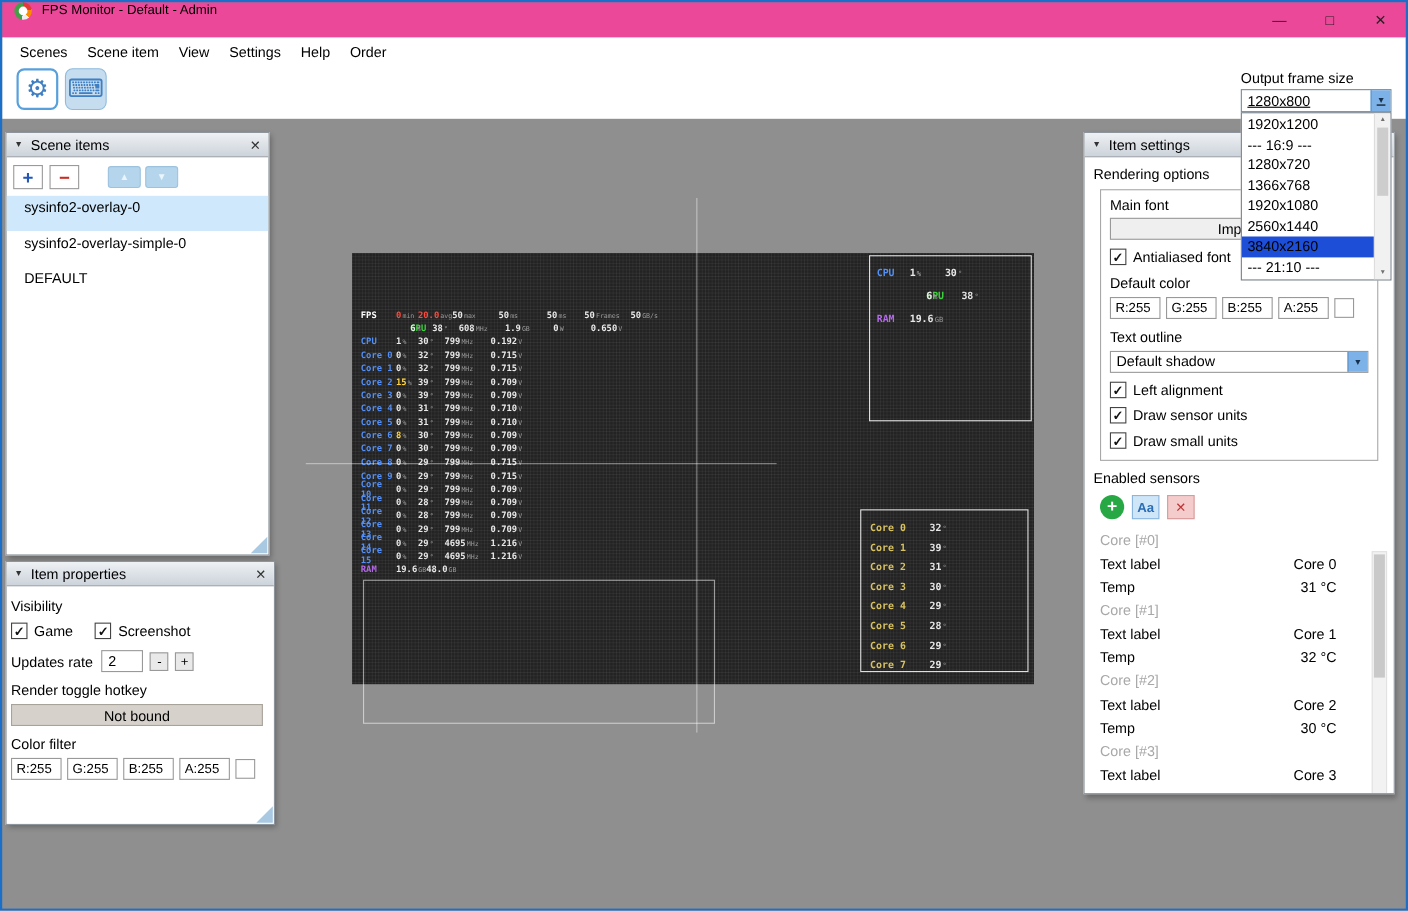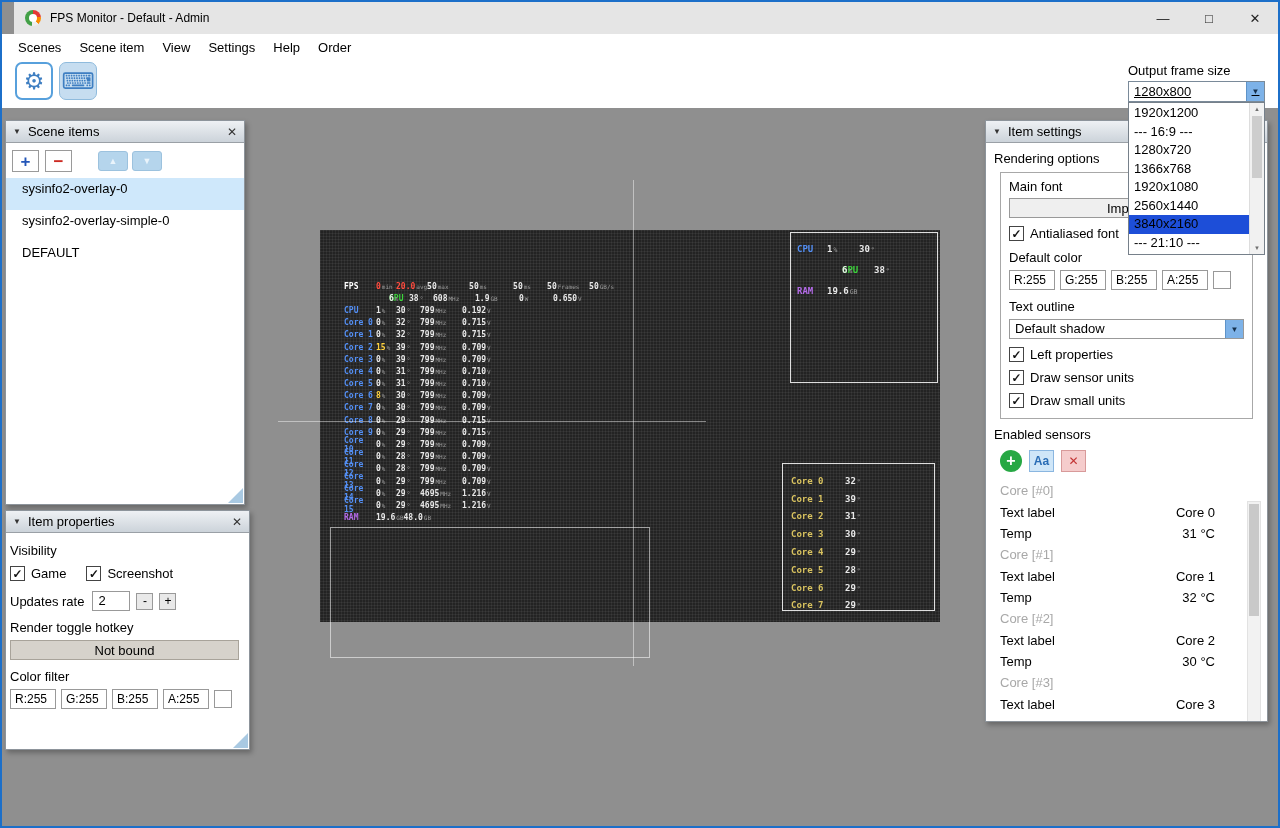--- a/index.html
+++ b/index.html
@@ -2,21 +2,21 @@
 <html><head>
 <meta charset="utf-8">
 <style>
   * { margin:0; padding:0; box-sizing:border-box; }
   html,body { width:1280px; height:828px; overflow:hidden; }
   body { font-family:"Liberation Sans",sans-serif; background:#ffffff; position:relative; }
   #root { position:absolute; inset:0; background:#8f8f8f; }
 
   
   .frame { position:absolute; inset:0; border:2px solid #1c6fc9; pointer-events:none; z-index:90; }
-  .titlebar { position:absolute; top:2px; left:14px; right:2px; height:32px; background:#e5e5e5; display:flex; align-items:center; z-index:20; }
+  .titlebar { position:absolute; top:2px; left:2px; right:2px; height:32px; background:#ec4899; display:flex; z-index:20; }
   .app-icon { width:16px; height:16px; border-radius:50%; margin-left:11px;
     background:conic-gradient(#e53935 0 22%, #fb8c00 22% 38%, #eeeeee 38% 52%, #43a047 52% 100%); position:relative; }
   .app-icon::after { content:''; position:absolute; inset:4px; background:#fff; border-radius:50%; }
   .title-text { margin-left:9px; font-size:12px; color:#000; }
   .win-controls { margin-left:auto; display:flex; height:100%; }
   .win-btn { width:46px; height:100%; display:flex; align-items:center; justify-content:center; font-size:13px; color:#222; }
   .menubar { position:absolute; top:34px; left:2px; right:2px; height:26px; background:#fff; display:flex; align-items:center; padding-left:7px; z-index:20; }
   .menu-item { padding:4px 9px; font-size:13px; color:#000;text-align:right; }
   .topbar { position:absolute; top:60px; left:2px; right:2px; height:48px; background:#fff; z-index:20; }
   .tb-btn { position:absolute; top:2px; width:38px; height:38px; border-radius:7px; display:flex; align-items:center; justify-content:center; }
@@ -99,21 +99,21 @@
 
   
   .preview { position:absolute; left:320px; top:230px; width:620px; height:392px; background:#232323;
     background-image:linear-gradient(rgba(255,255,255,0.055) 1px, transparent 1px),
                      linear-gradient(90deg, rgba(255,255,255,0.055) 1px, transparent 1px);
     background-size:3px 3px; z-index:5; }
   .guide-v { position:absolute; left:633px; top:180px; width:1px; height:486px; background:rgba(255,255,255,0.45); z-index:6; }
   .guide-h { position:absolute; left:278px; top:421px; width:428px; height:1px; background:rgba(255,255,255,0.45); z-index:6; }
   .guide-rect { position:absolute; left:330px; top:527px; width:320px; height:131px; border:1px solid rgba(255,255,255,0.55); z-index:6; }
 
-  .ov-main { position:absolute; left:8px; top:50px;margin-left:16px; }
+  .ov-main { position:absolute; left:8px; top:50px; }
   .ov-row { display:flex; align-items:center; font-family:"DejaVu Sans Mono",monospace; }
   .ov-main .ov-row { height:12.2px; }
   .ov-label { font-weight:bold; }
   .ov-main .ov-label { width:32px; font-size:8px; }
   .ov-v { font-size:8px; font-weight:bold; color:#e9e9e9; }
   .ov-u { font-size:6px; color:#9a9a9a; margin-left:1px; }
   .ov-col { display:inline-flex; align-items:baseline; }
   .ov-main .ov-c0 { min-width:20px; } .ov-main .ov-c1 { min-width:24px; }
   .ov-main .ov-c2 { min-width:42px; } .ov-main .ov-c3 { min-width:44px; }
   .ov-main .ov-c4 { min-width:34px; } .ov-main .ov-c5 { min-width:42px; }
@@ -767,21 +767,21 @@
         <div class="combo">
           <span class="val">Default shadow</span>
           <span class="arrow-btn">
               <span>▼</span>
             </span>
         </div>
         <div class="cb-row">
           <span class="checkbox">
               <span>✓</span>
             </span>
-          <span>Left properties</span>
+          <span>Left alignment</span>
         </div>
         <div class="cb-row">
           <span class="checkbox">
               <span>✓</span>
             </span>
           <span>Draw sensor units</span>
         </div>
         <div class="cb-row">
           <span class="checkbox">
               <span>✓</span>

